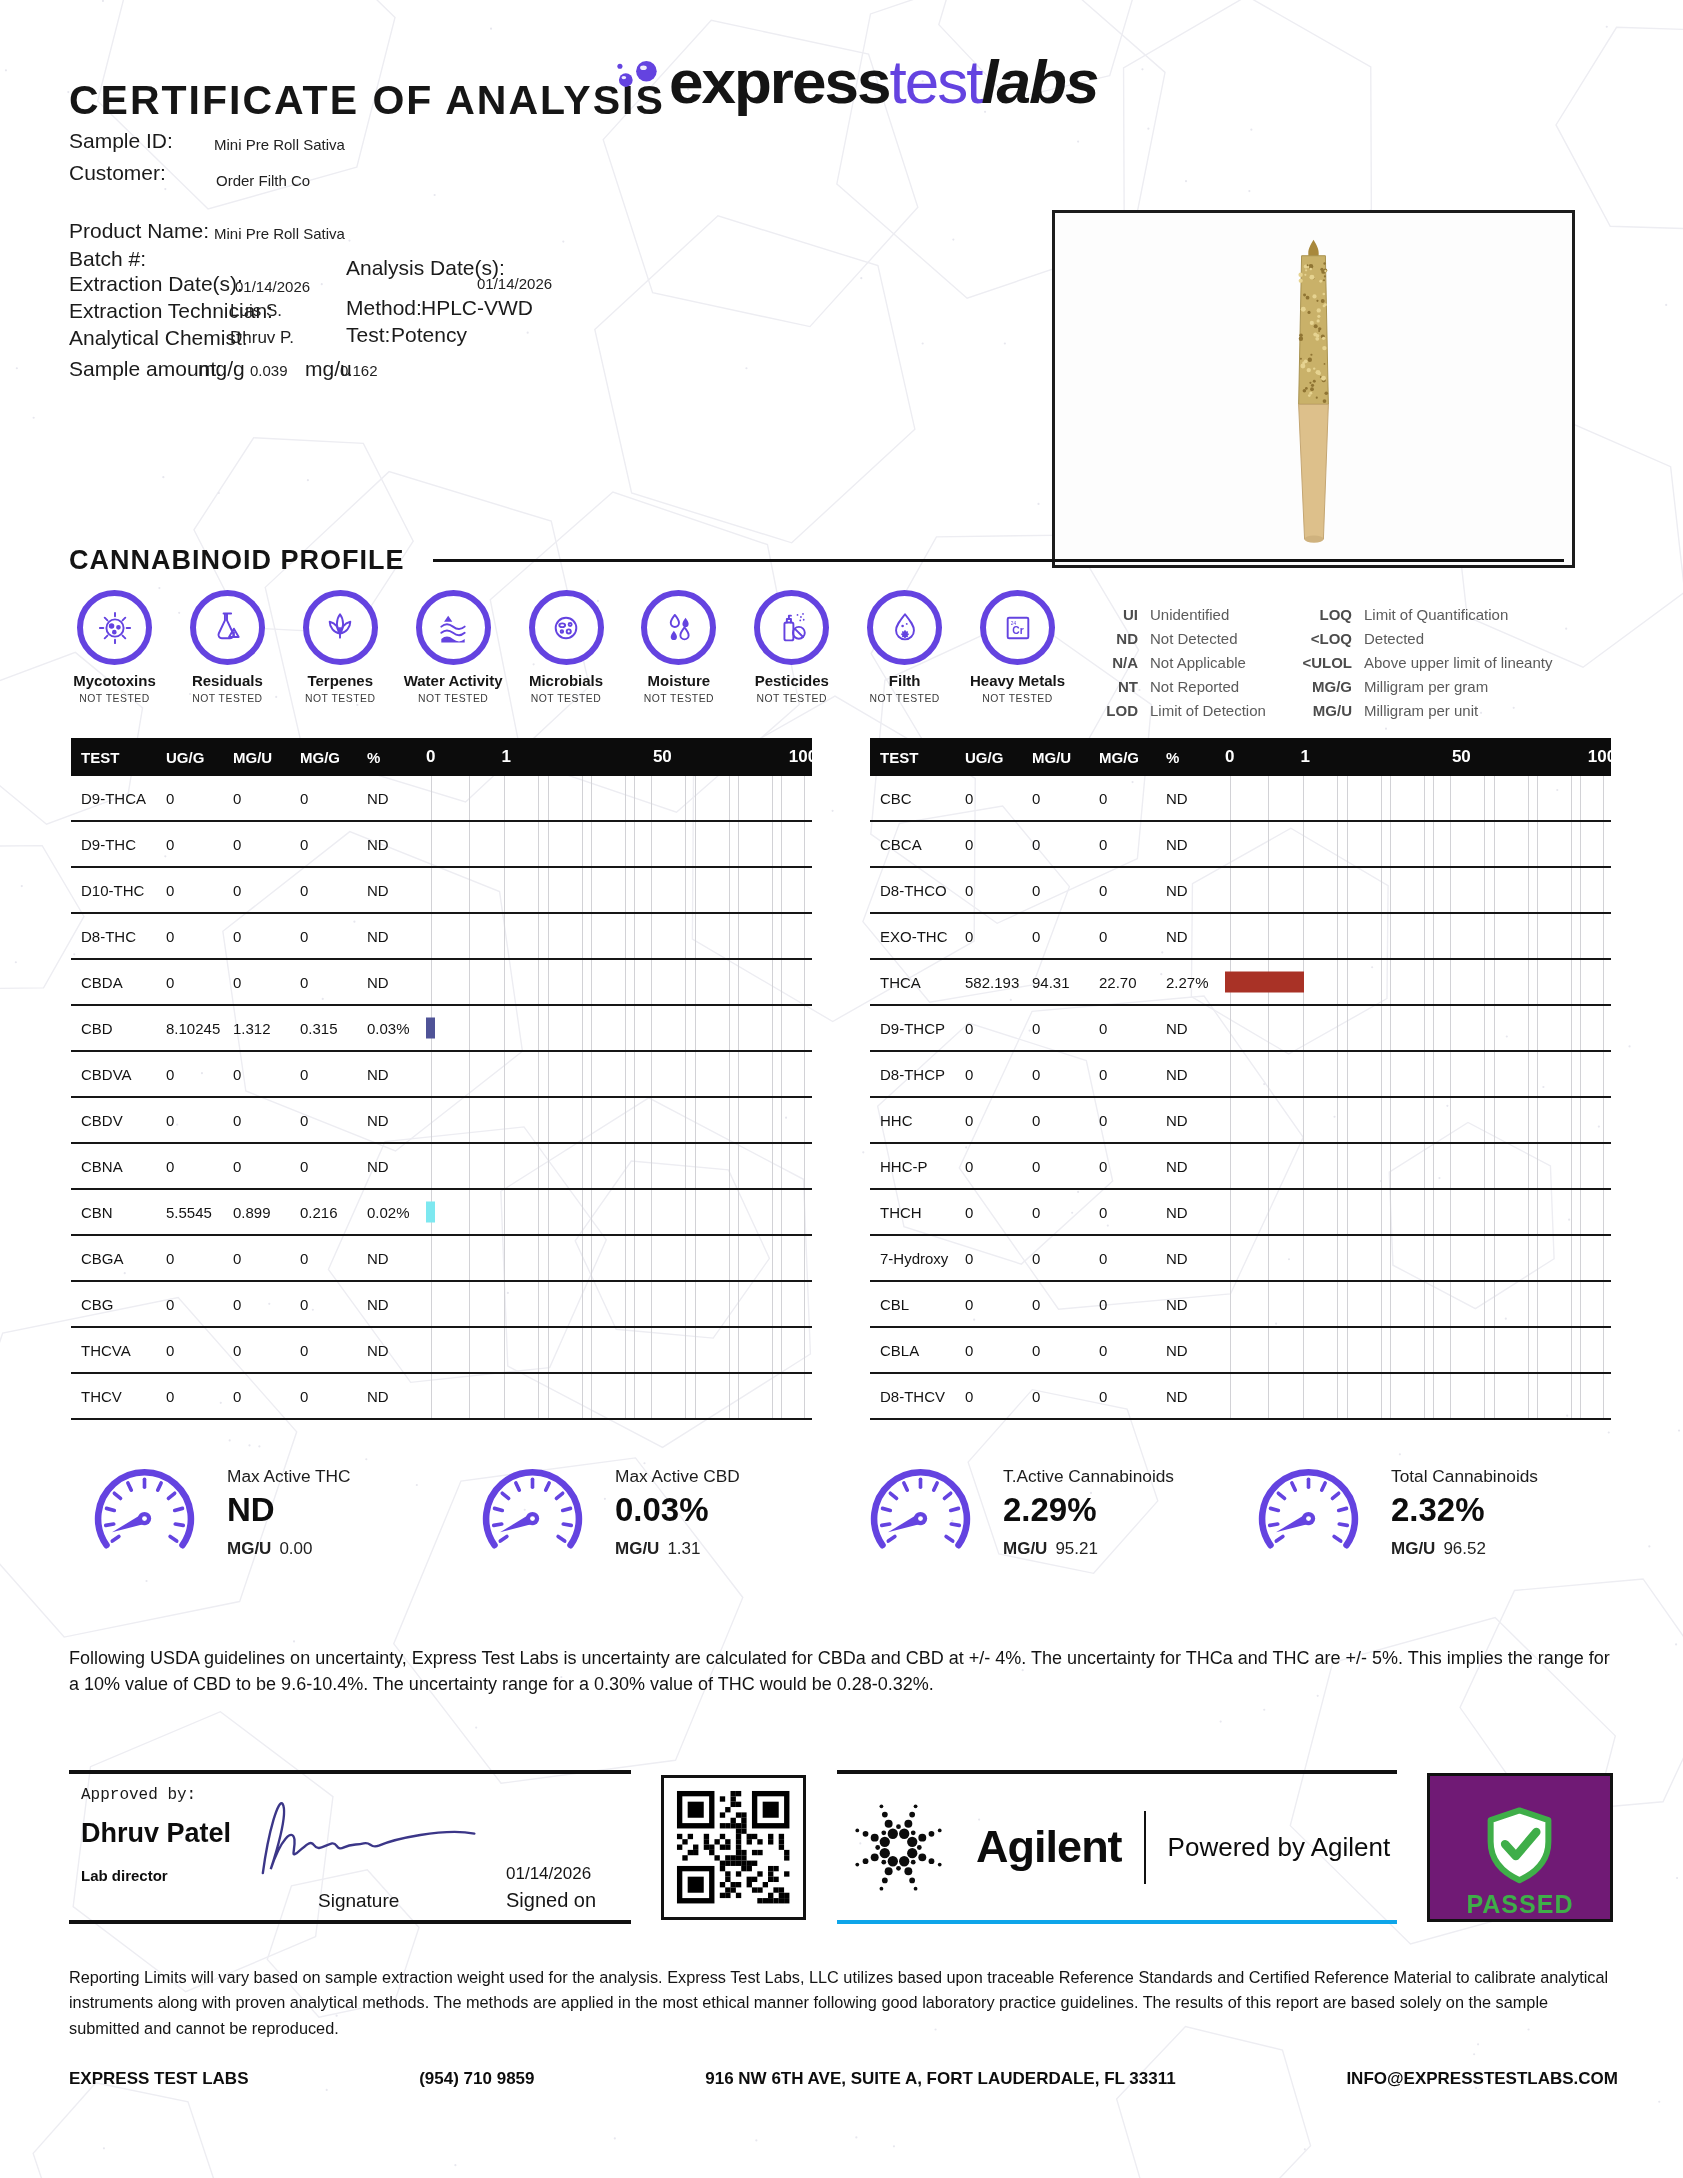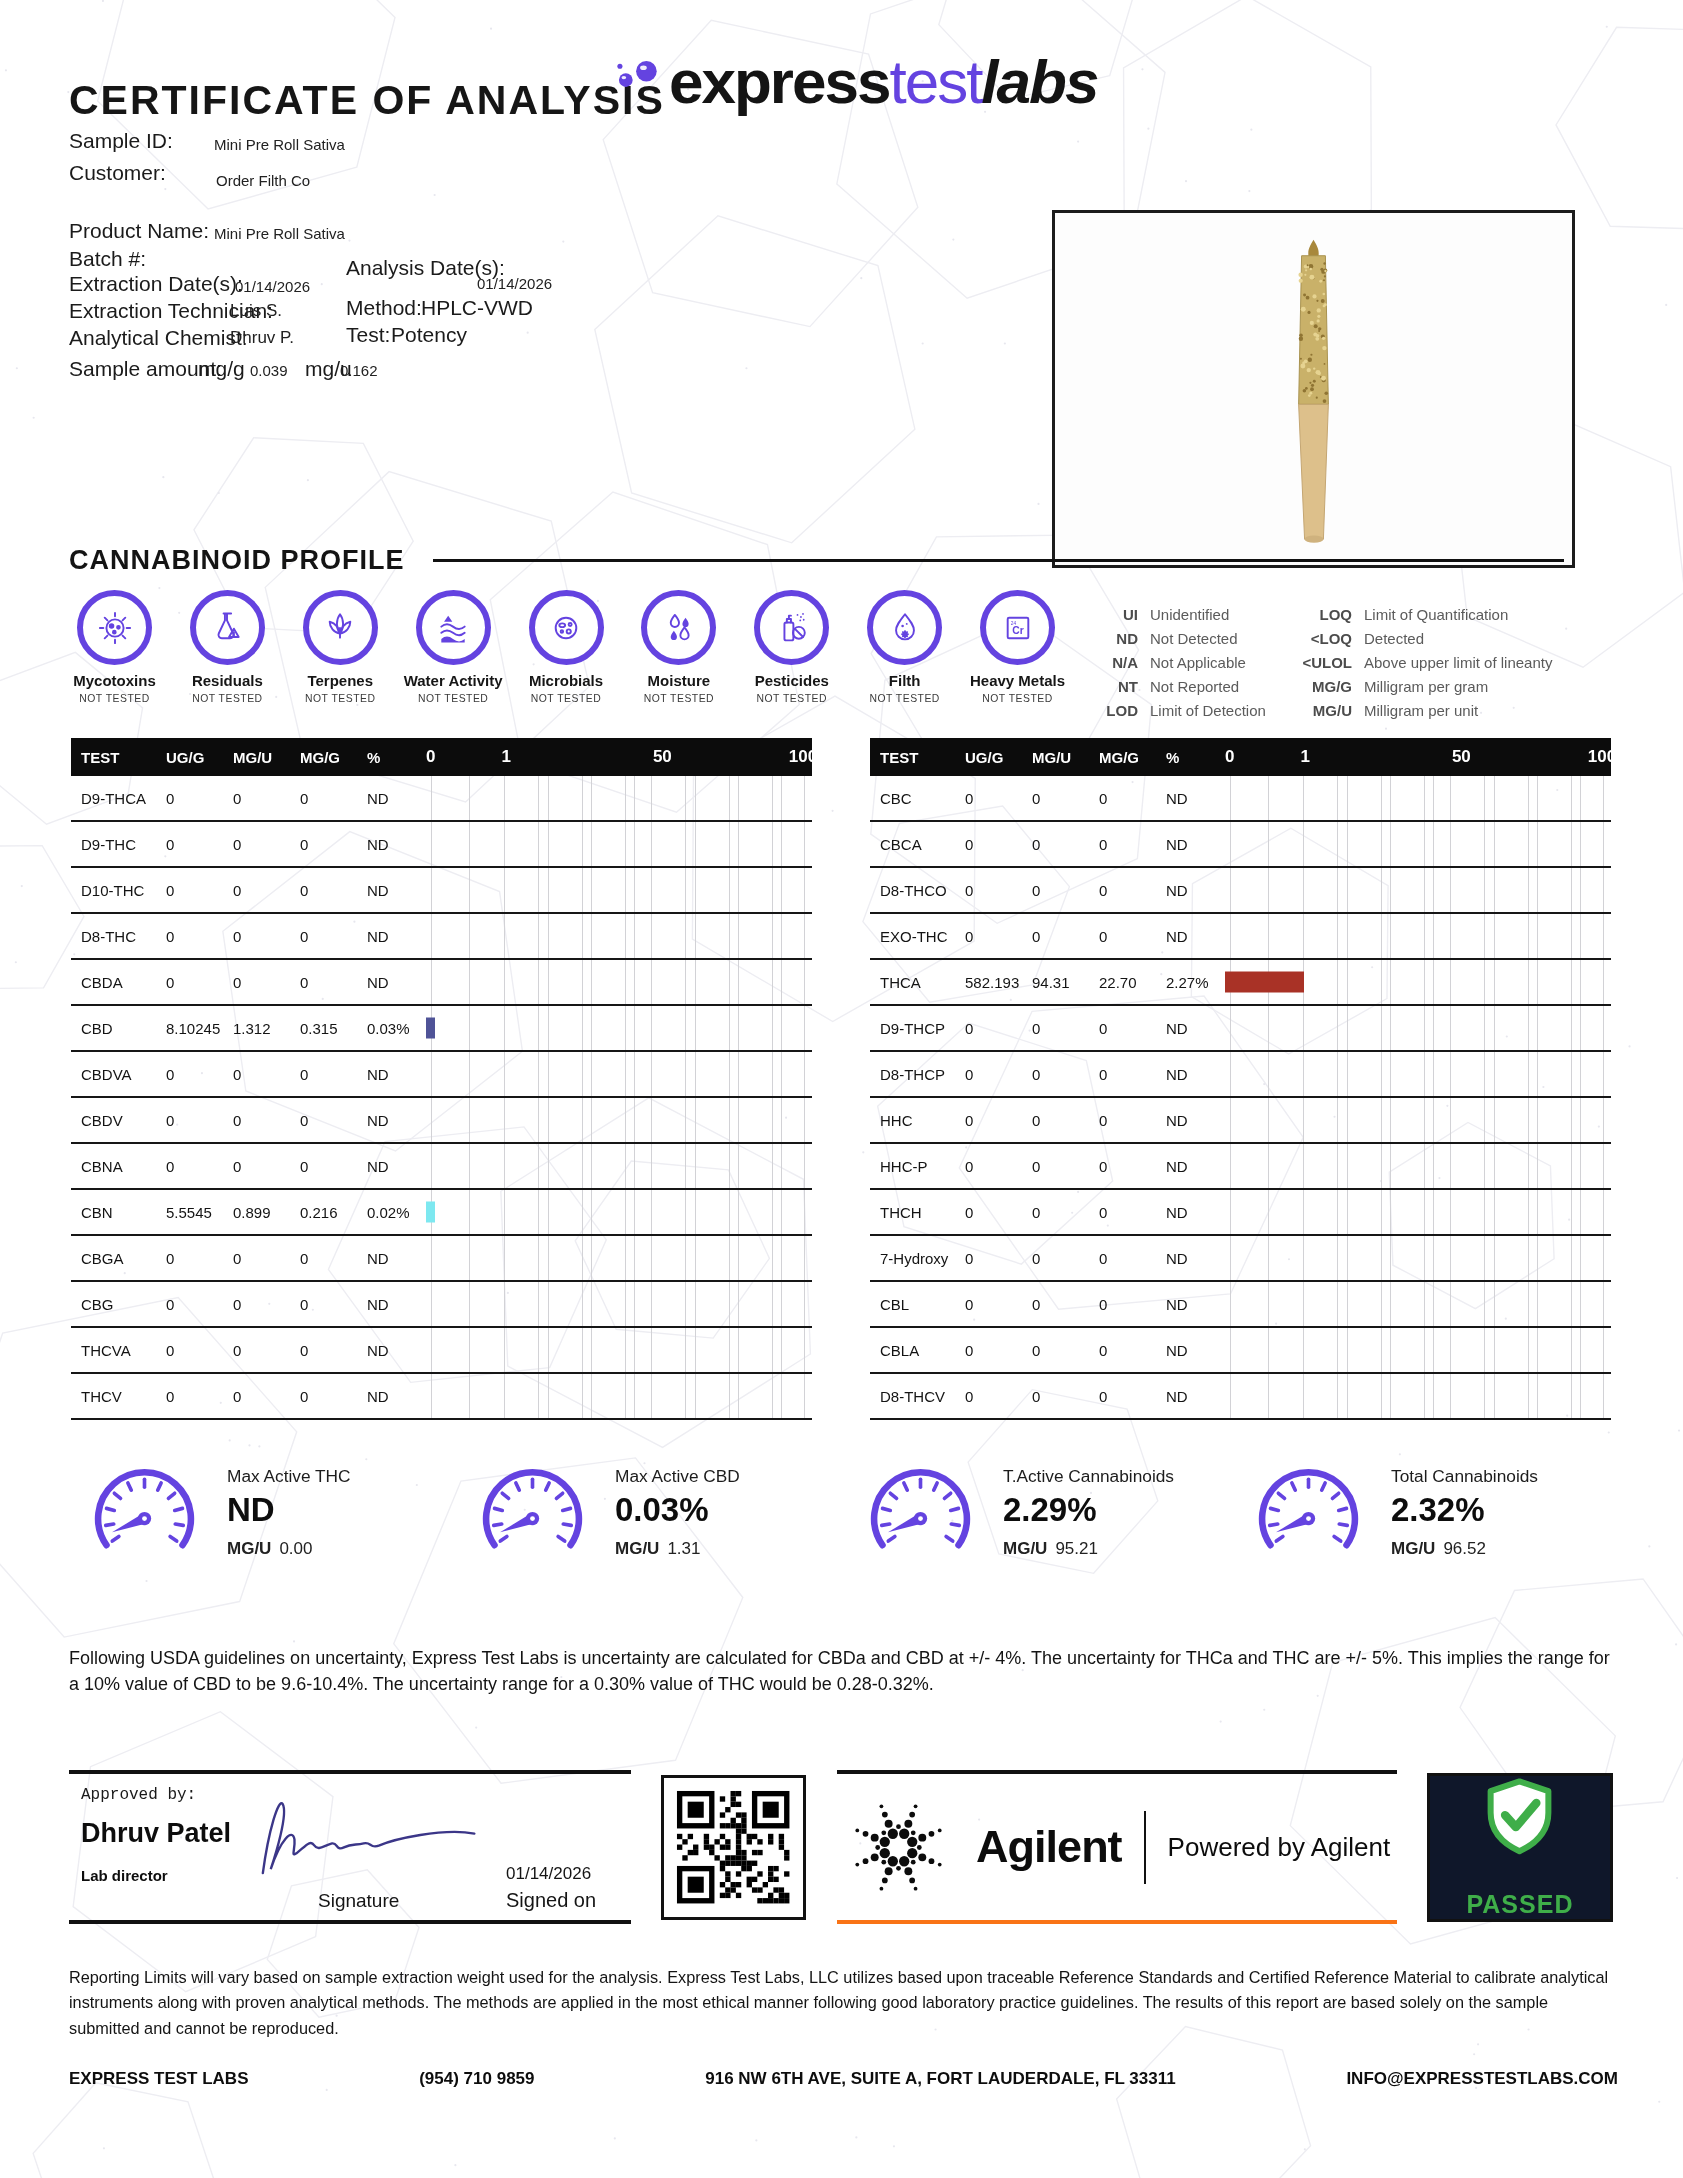--- a/index.html
+++ b/index.html
@@ -81,25 +81,25 @@
   .appr-by { font-size:16px; color:#1a1a1a;font-family:Liberation Mono, monospace; }
   .appr-name { font-size:27px; font-weight:bold; margin-top:14px; color:#0d0d0d; }
   .appr-role { font-size:15px; font-weight:bold; margin-top:18px; color:#0d0d0d; }
   .sig-wrap { flex:1; position:relative; }
   .sig-svg { position:absolute; left:0; top:2px; }
   .sig-label { position:absolute; bottom:0; left:69px; font-size:19px; color:#151515; }
   .signed-wrap { width:119px; position:relative; }
   .signed-date { position:absolute; bottom:28px; left:0; font-size:17px; color:#151515; }
   .signed-label { position:absolute; bottom:0; left:0; font-size:20px; color:#151515; }
   .qr-box { width:145px; height:145px; border:3px solid #111; align-self:center; display:flex; align-items:center; justify-content:center; background:#fff; }
-  .agilent-box { width:560px; border-top:4px solid #111; border-bottom:4px solid #f97316; display:flex; align-items:center; justify-content:center; gap:22px; }
+  .agilent-box { width:560px; border-top:4px solid #111; border-bottom:4px solid #0ea5e9; display:flex; align-items:center; justify-content:center; gap:22px; }
   .agilent-name { font-size:45px; font-weight:bold; color:#0c0c0c; letter-spacing:-1px; }
   .agilent-div { width:2px; height:73px; background:#111; }
   .agilent-powered { font-size:26px; color:#0c0c0c; }
-  .passed-box { width:186px; height:149px; border:3px solid #111; align-self:center; display:flex; flex-direction:column; align-items:center; justify-content:space-between; background:#0f172a; }
+  .passed-box { width:186px; height:149px; border:3px solid #111; align-self:center; display:flex; flex-direction:column; align-items:center; justify-content:flex-end; background:#701a75; }
   .passed-label { font-size:25px; font-weight:bold; color:#3fae49; letter-spacing:1px; margin-top:2px; }
 
   
   .footer-disc { position:absolute; left:69px; top:1965px; width:1549px; font-size:16.3px; line-height:1.55; color:#141414; }
   .footer-row { position:absolute; left:69px; top:2069px; width:1549px; display:flex; justify-content:space-between; font-size:17px; font-weight:bold; color:#0d0d0d; }
 </style>
 </head>
 <body>
 
 <div class="page">

